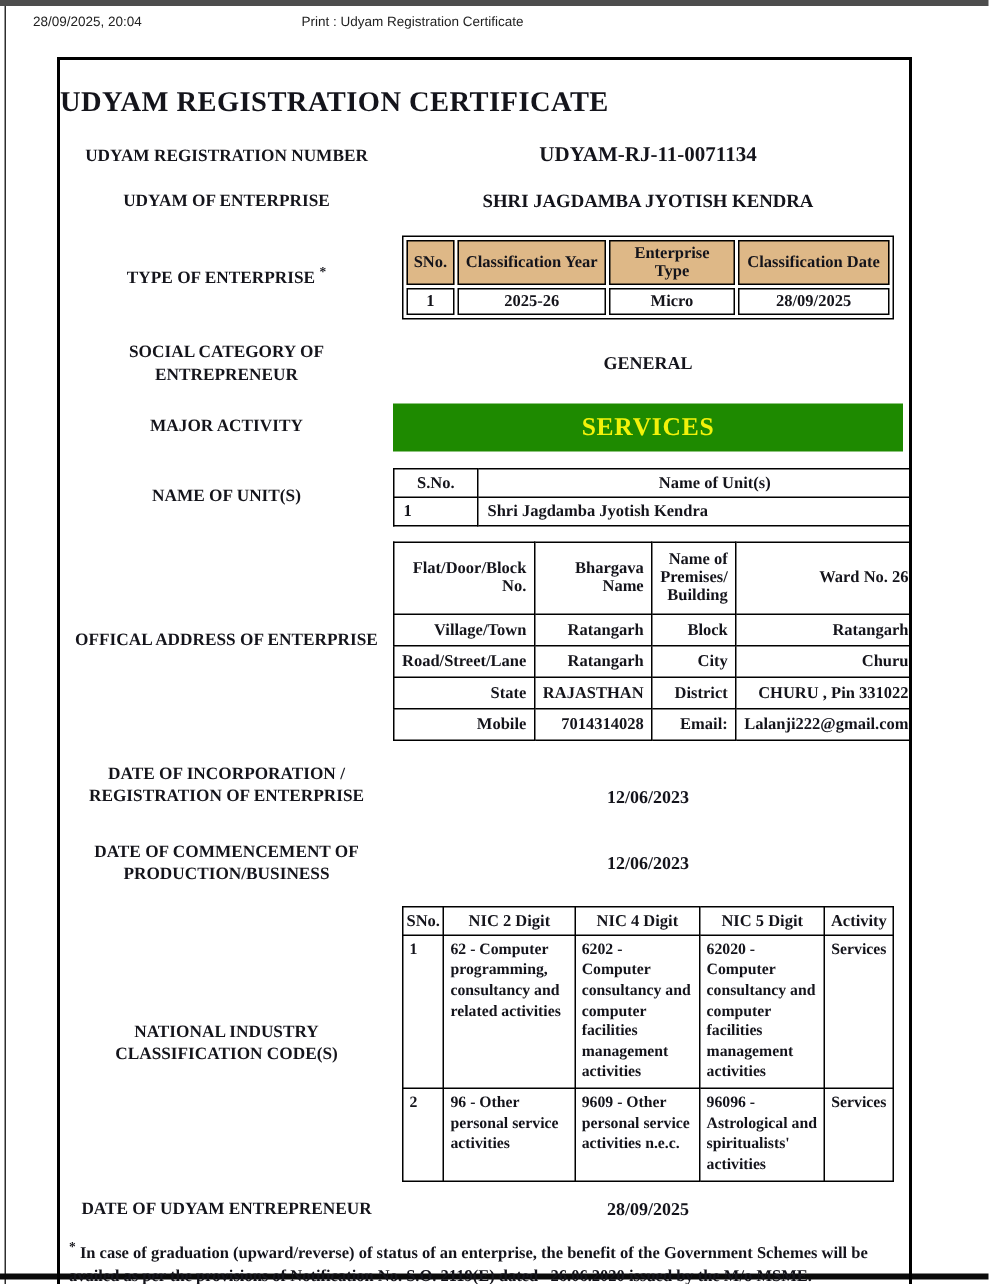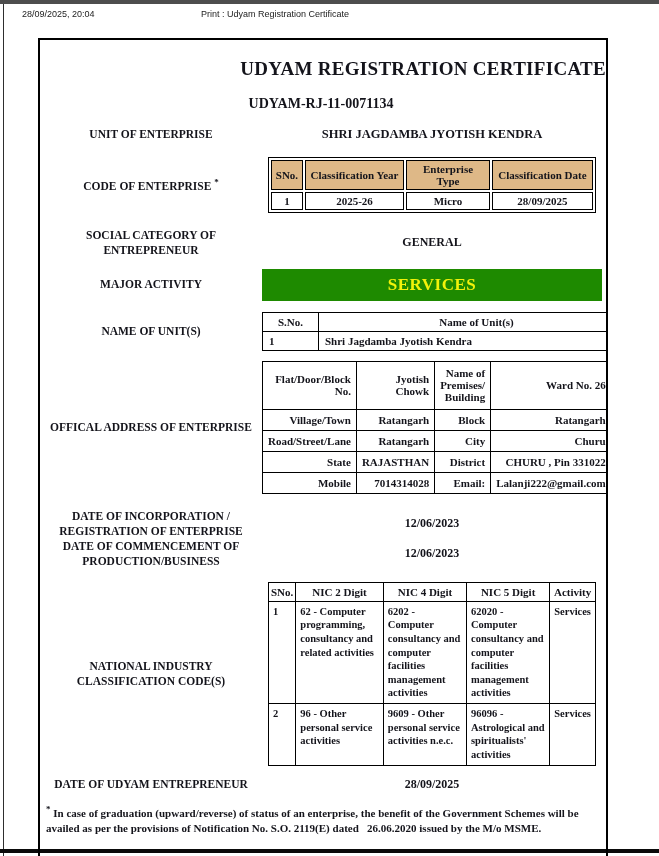--- a/index.html
+++ b/index.html
@@ -27,21 +27,21 @@
 
   
   .cert-box {
     position: absolute; left: 38px; top: 38px;
     width: 570px; height: 818px;
     border: 2px solid #000; border-bottom: none;
     padding-top: 12px;
     overflow: hidden;
   }
   .cert-title {
-    text-align: right; font-weight: bold; font-size: 19px;
+    text-align: left; font-weight: bold; font-size: 19px;
     letter-spacing: 0.3px; margin: 6px 0 16px 0;
   }
 
   
   .row { display: flex; align-items: center; }
   .row .label {
     width: 222px; flex: 0 0 222px;
     text-align: center; font-weight: bold; font-size: 11.5px;
     line-height: 1.3; padding: 0 10px;
   }
@@ -55,21 +55,21 @@
   sup.ast { font-size: 9px; vertical-align: super; }
 
   
   .r-regno   { margin-bottom: 15px; }
   .r-name    { margin-bottom: 15px; }
   .r-type    { margin-bottom: 15px; }
   .r-activity{ margin-bottom: 11px; }
   .r-social  { margin-bottom: 11px; }
   .r-units   { margin-bottom: 10px; }
   .r-address { margin-bottom: 15px; }
-  .r-incorp  { margin-bottom: 0; }
+  .r-incorp  { margin-bottom: 22px; align-items: flex-end; }
   .r-commence{ margin-bottom: 13px; }
   .r-nic     { margin-bottom: 11px; }
   .r-udyam   { margin-bottom: 11px; }
 
   
   table { border-collapse: collapse; font-size: 11px; }
   td, th { border: 1px solid #000; padding: 2px 4px; font-weight: bold; }
 
   
   .type-table { border-collapse: separate; border-spacing: 2px; border: 1px solid #000; width: 328px; }
@@ -125,35 +125,36 @@
 <div class="print-header">
   <span class="datetime">28/09/2025, 20:04</span>
   <span class="doc-title">Print : Udyam Registration Certificate</span>
 </div>
 
 <div class="cert-box">
 
   <div class="cert-title">UDYAM REGISTRATION CERTIFICATE</div>
 
   <div class="row r-regno">
+    <div class="label">UDYAM REGISTRATION NUMBER</div>
     <div class="value">
         <span class="v-regno">UDYAM-RJ-11-0071134</span>
       </div>
   </div>
 
   <div class="row r-name">
-    <div class="label">UNIT OF ENTERPRISE</div>
+    <div class="label">UDYAM OF ENTERPRISE</div>
     <div class="value">
         <span class="v-name">SHRI JAGDAMBA JYOTISH KENDRA</span>
       </div>
   </div>
 
   <div class="row r-type">
     <div class="label">
-      <span>CODE OF ENTERPRISE</span>
+      <span>TYPE OF ENTERPRISE</span>
       <sup class="ast">*</sup>
     </div>
     <div class="value">
       <table class="type-table">
         <tbody>
             <tr>
           <th class="c0">SNo.</th>
           <th class="c1">Classification Year</th>
           <th class="c2">Enterprise Type</th>
           <th class="c3">Classification Date</th>
@@ -203,21 +204,21 @@
     </div>
   </div>
 
   <div class="row r-address">
     <div class="label">OFFICAL ADDRESS OF ENTERPRISE</div>
     <div class="value">
       <table class="addr-table">
         <tbody>
             <tr class="tall">
           <td class="c0">Flat/Door/Block No.</td>
-          <td class="c1">Jyotish Chowk</td>
+          <td class="c1">Bhargava Name</td>
           <td class="c2">Name of Premises/ Building</td>
           <td class="c3">Ward No. 26</td>
         </tr>
         <tr>
           <td class="c0">Village/Town</td>
           <td class="c1">Ratangarh</td>
           <td class="c2">Block</td>
           <td class="c3">Ratangarh</td>
         </tr>
         <tr>

